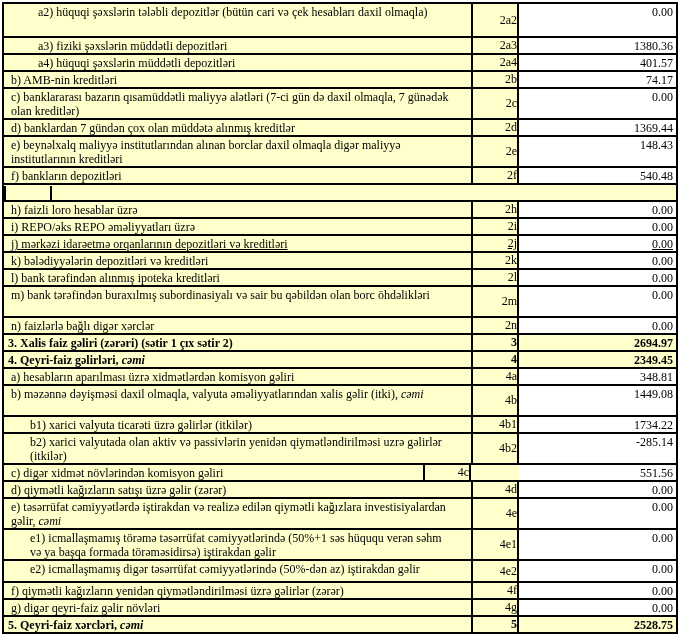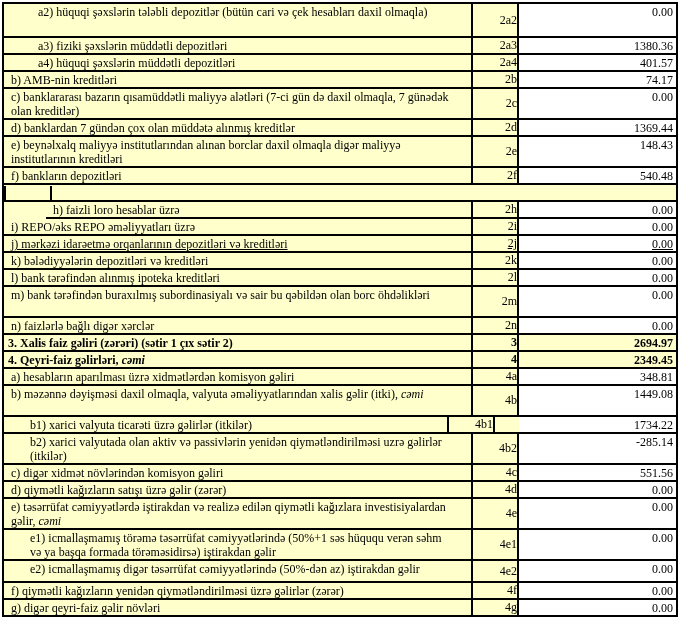--- a/index.html
+++ b/index.html
@@ -102,21 +102,21 @@
   </div>
 
   <div class="row nowrap" style="height: 15px; flex-direction: column;">
     <div class="cell desc lvl1"><span class="t">g) digər maliyyə institutlarının depozitləri</span><span class="it"></span></div>
     <div class="cell code">
         <span>2g</span>
       </div>
     <div class="cell val"><span>39.30</span></div>
   </div>
 
-  <div class="row nowrap" style="height: 15px; margin-left: 42px;">
+  <div class="row nowrap" style="height: 15px;">
     <div class="cell desc lvl1"><span class="t">h) faizli loro hesablar üzrə</span><span class="it"></span></div>
     <div class="cell code">
         <span>2h</span>
       </div>
     <div class="cell val"><span>0.00</span></div>
   </div>
 
   <div class="row nowrap" style="height: 15px;">
     <div class="cell desc lvl1"><span class="t">i) REPO/əks REPO əməliyyatları üzrə</span><span class="it"></span></div>
     <div class="cell code">
@@ -190,37 +190,37 @@
   </div>
 
   <div class="row" style="height: 29px;">
     <div class="cell desc lvl1"><span class="t">b) məzənnə dəyişməsi daxil olmaqla, valyuta əməliyyatlarından xalis gəlir (itki),</span><span class="it"> cəmi</span></div>
     <div class="cell code">
         <span>4b</span>
       </div>
     <div class="cell val"><span>1449.08</span></div>
   </div>
 
-  <div class="row nowrap" style="height: 15px; gap: 24px;">
+  <div class="row nowrap" style="height: 15px;">
     <div class="cell desc lvl2"><span class="t">b1) xarici valyuta ticarəti üzrə gəlirlər (itkilər)</span><span class="it"></span></div>
     <div class="cell code">
         <span>4b1</span>
       </div>
     <div class="cell val"><span>1734.22</span></div>
   </div>
 
   <div class="row" style="height: 29px;">
     <div class="cell desc lvl2"><span class="t">b2) xarici valyutada olan aktiv və passivlərin yenidən qiymətləndirilməsi uzrə gəlirlər (itkilər)</span><span class="it"></span></div>
     <div class="cell code">
         <span>4b2</span>
       </div>
     <div class="cell val"><span>-285.14</span></div>
   </div>
 
-  <div class="row nowrap" style="height: 15px;">
+  <div class="row nowrap" style="height: 15px; gap: 48px;">
     <div class="cell desc lvl1"><span class="t">c) digər xidmət növlərindən komisyon gəliri</span><span class="it"></span></div>
     <div class="cell code">
         <span>4c</span>
       </div>
     <div class="cell val"><span>551.56</span></div>
   </div>
 
   <div class="row nowrap" style="height: 15px;">
     <div class="cell desc lvl1"><span class="t">d) qiymətli kağızların satışı üzrə gəlir (zərər)</span><span class="it"></span></div>
     <div class="cell code">
@@ -262,13 +262,20 @@
   </div>
 
   <div class="row nowrap" style="height: 15px;">
     <div class="cell desc lvl1"><span class="t">g) digər qeyri-faiz gəlir növləri</span><span class="it"></span></div>
     <div class="cell code">
         <span>4g</span>
       </div>
     <div class="cell val"><span>0.00</span></div>
   </div>
 
+  <div class="row bold total nowrap" style="height: 15px;">
+    <div class="cell desc lvl0"><span class="t">5. Qeyri-faiz xərcləri,</span><span class="it"> cəmi</span></div>
+    <div class="cell code">
+        <span>5</span>
+      </div>
+    <div class="cell val"><span>2528.75</span></div>
+  </div>
 </div>
 
 </body></html>

